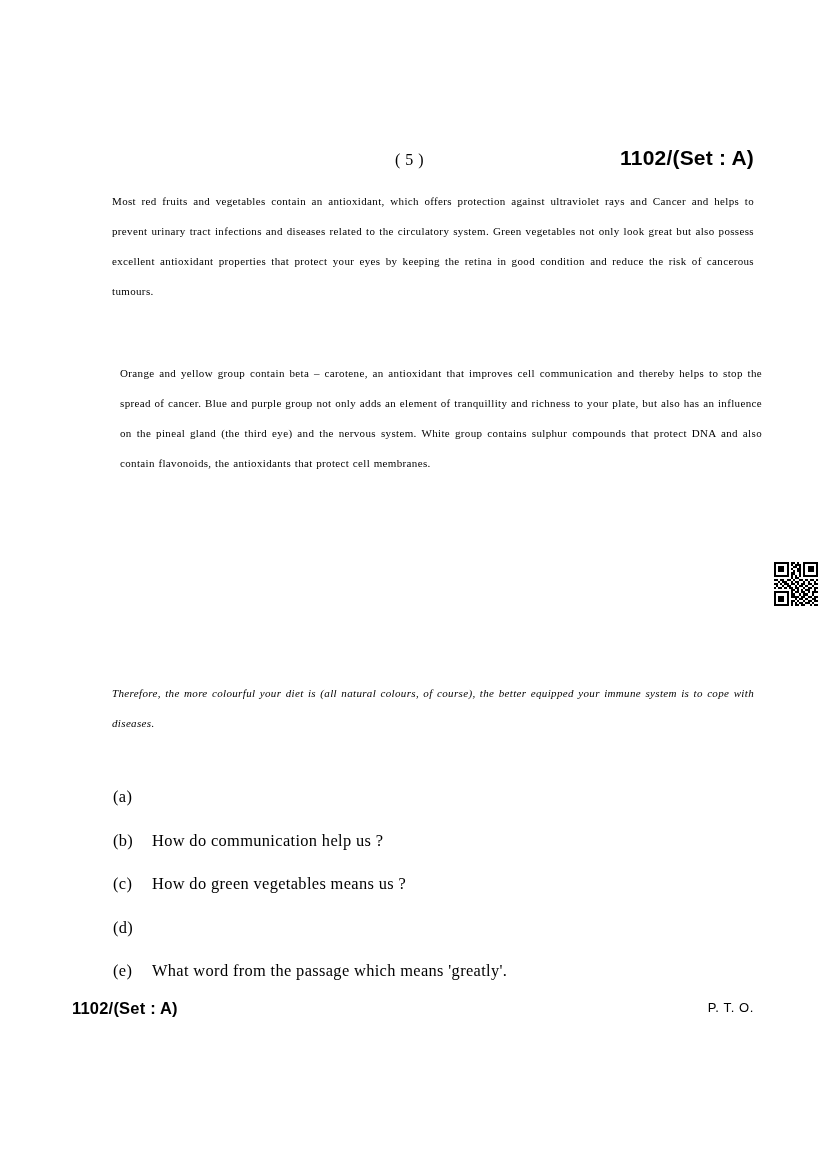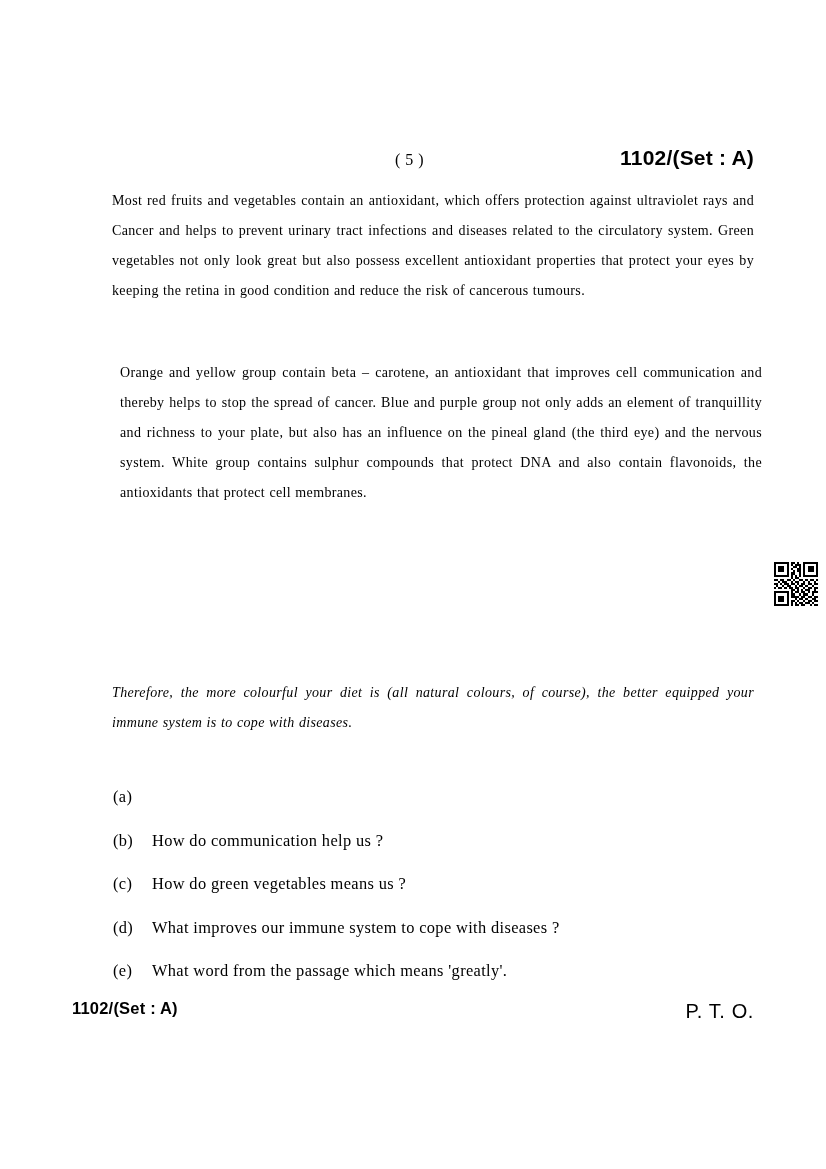--- a/index.html
+++ b/index.html
@@ -54,21 +54,21 @@
 
   
   .content {
     position: absolute;
     left: 112px;
     top: 186px;
     width: 642px;
   }
 
   .para {
-    font-size: 14px;
+    font-size: 11px;
     line-height: 30px;
     text-align: justify;
     text-justify: inter-word;
     margin: 0;
     letter-spacing: 0.35px;
     word-spacing: 0.5px;
   }
   .para.p1 { position: absolute; left: 0; top: 0; width: 642px; }
   .para.p2 { position: absolute; left: 8px; top: 172px; width: 642px; }
   .para.p3 { position: absolute; left: 0; top: 492px; width: 642px; font-style: italic; }
@@ -157,21 +157,21 @@
     font-size: 16.5px;
     font-weight: bold;
     letter-spacing: 0.2px;
     white-space: nowrap;
   }
   .footer-pto {
     position: absolute;
     right: 0;
     top: 1px;
     font-family: "Liberation Sans", "DejaVu Sans", sans-serif;
-    font-size: 20px;
+    font-size: 13px;
     letter-spacing: 0.6px;
     white-space: nowrap;
   }
 </style>
 </head>
 <body>
 
 <div class="page">
 
   <div class="header">
@@ -441,21 +441,20 @@
     <div class="q-item">
       <span class="q-label">(b)</span>
       <span class="q-text">How do communication help us ?</span>
     </div>
     <div class="q-item">
       <span class="q-label">(c)</span>
       <span class="q-text">How do green vegetables means us ?</span>
     </div>
     <div class="q-item">
       <span class="q-label">(d)</span>
-      <span class="q-text">What improves our immune system to cope with diseases ?</span>
     </div>
     <div class="q-item">
       <span class="q-label">(e)</span>
       <span class="q-text">What word from the passage which means 'greatly'.</span>
     </div>
   </div>
 
   <div class="footer">
     <div class="footer-code">1102/(Set : A)</div>
     <div class="footer-pto">P. T. O.</div>

